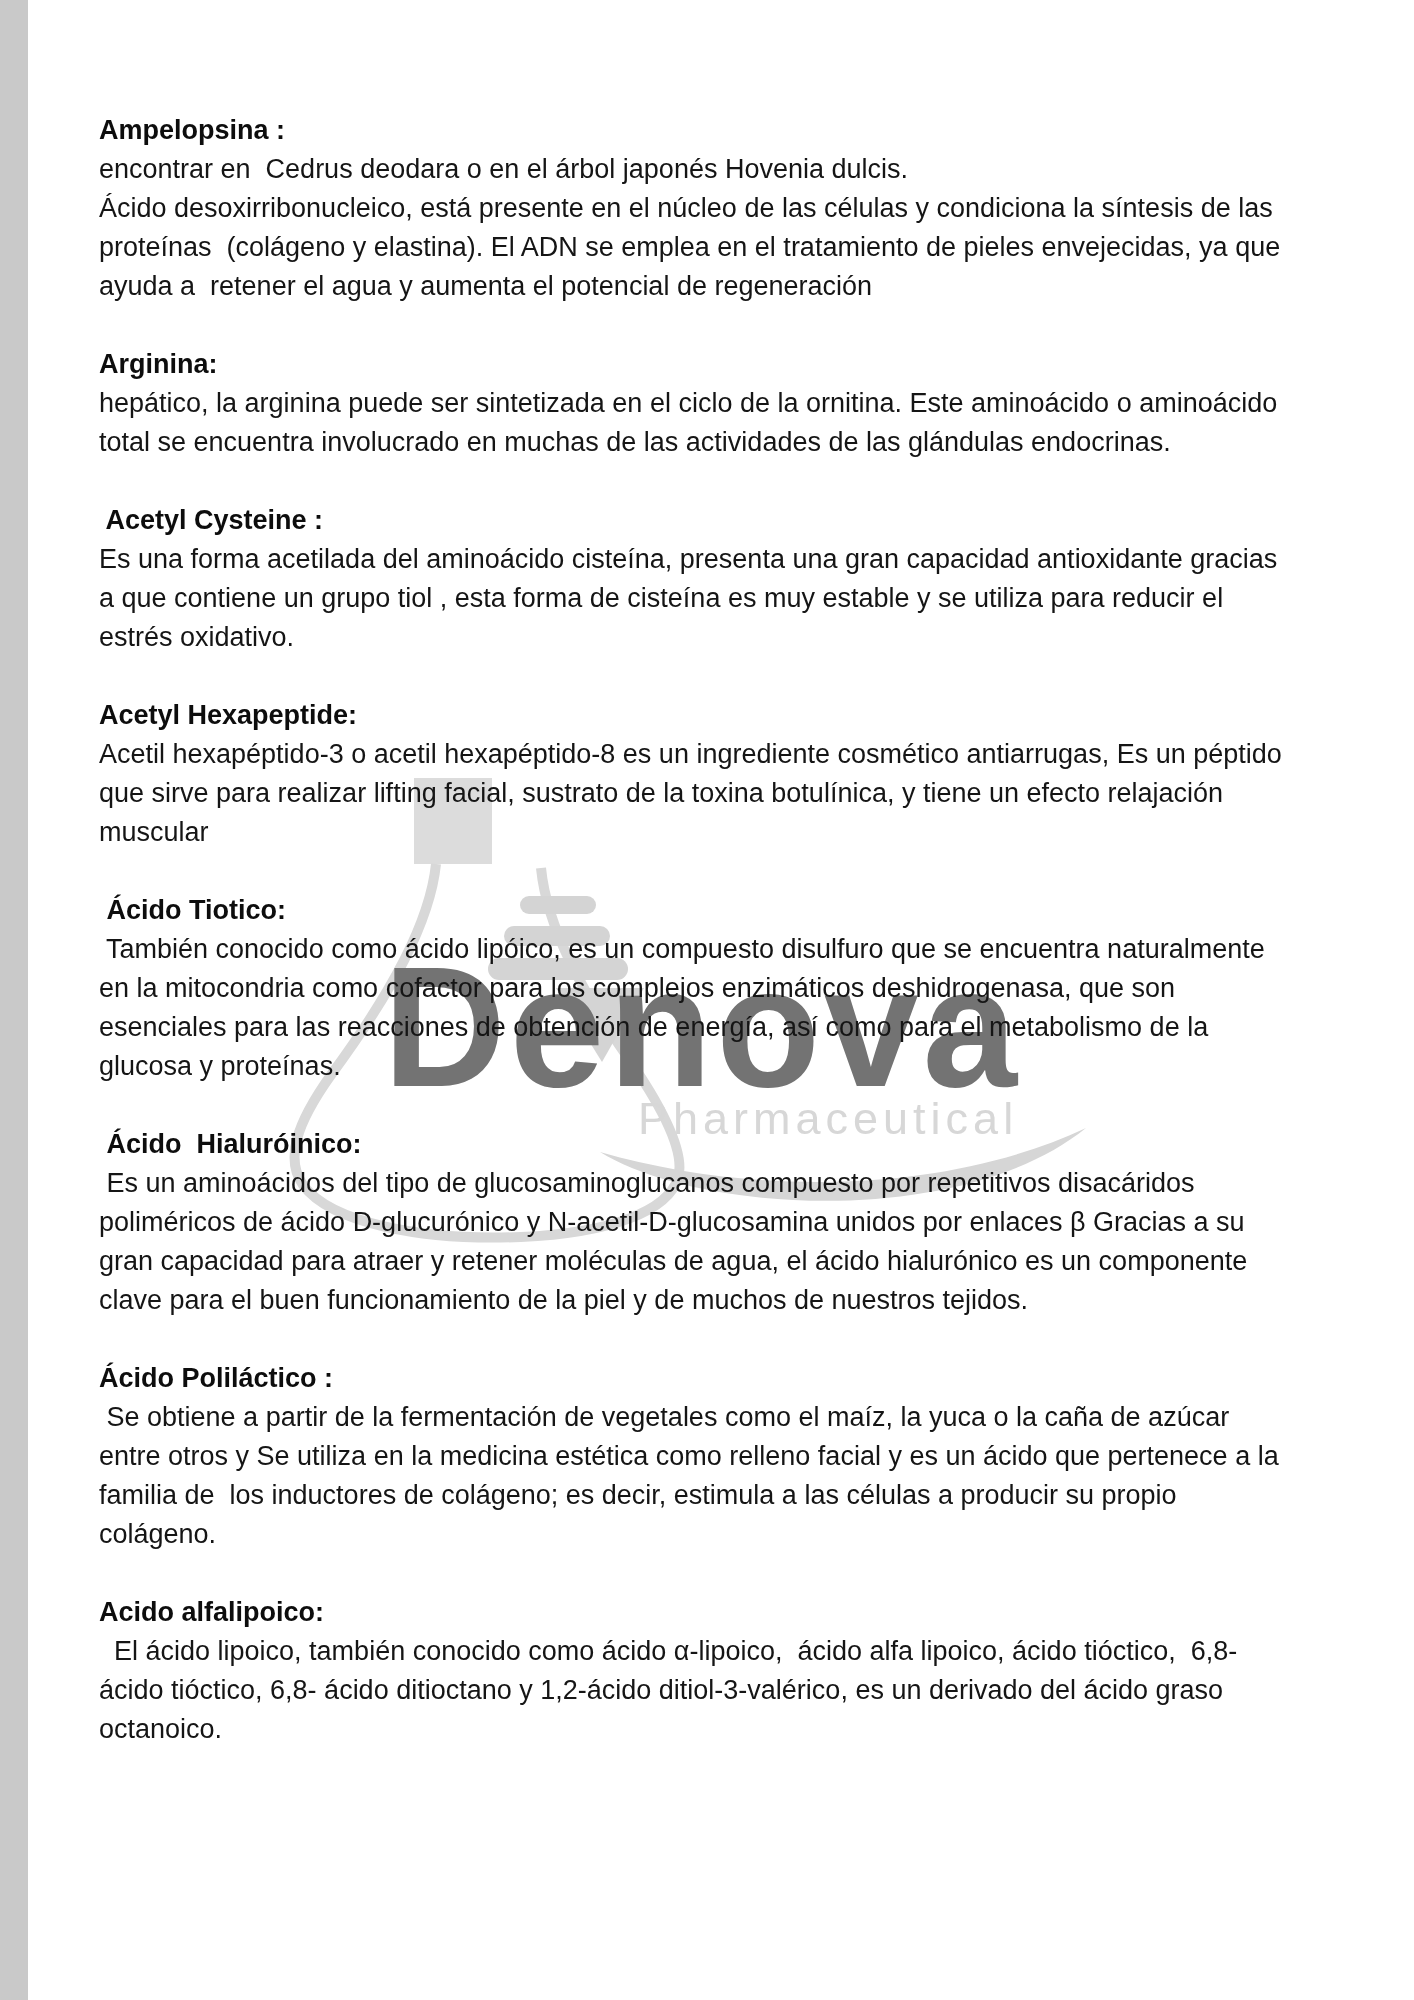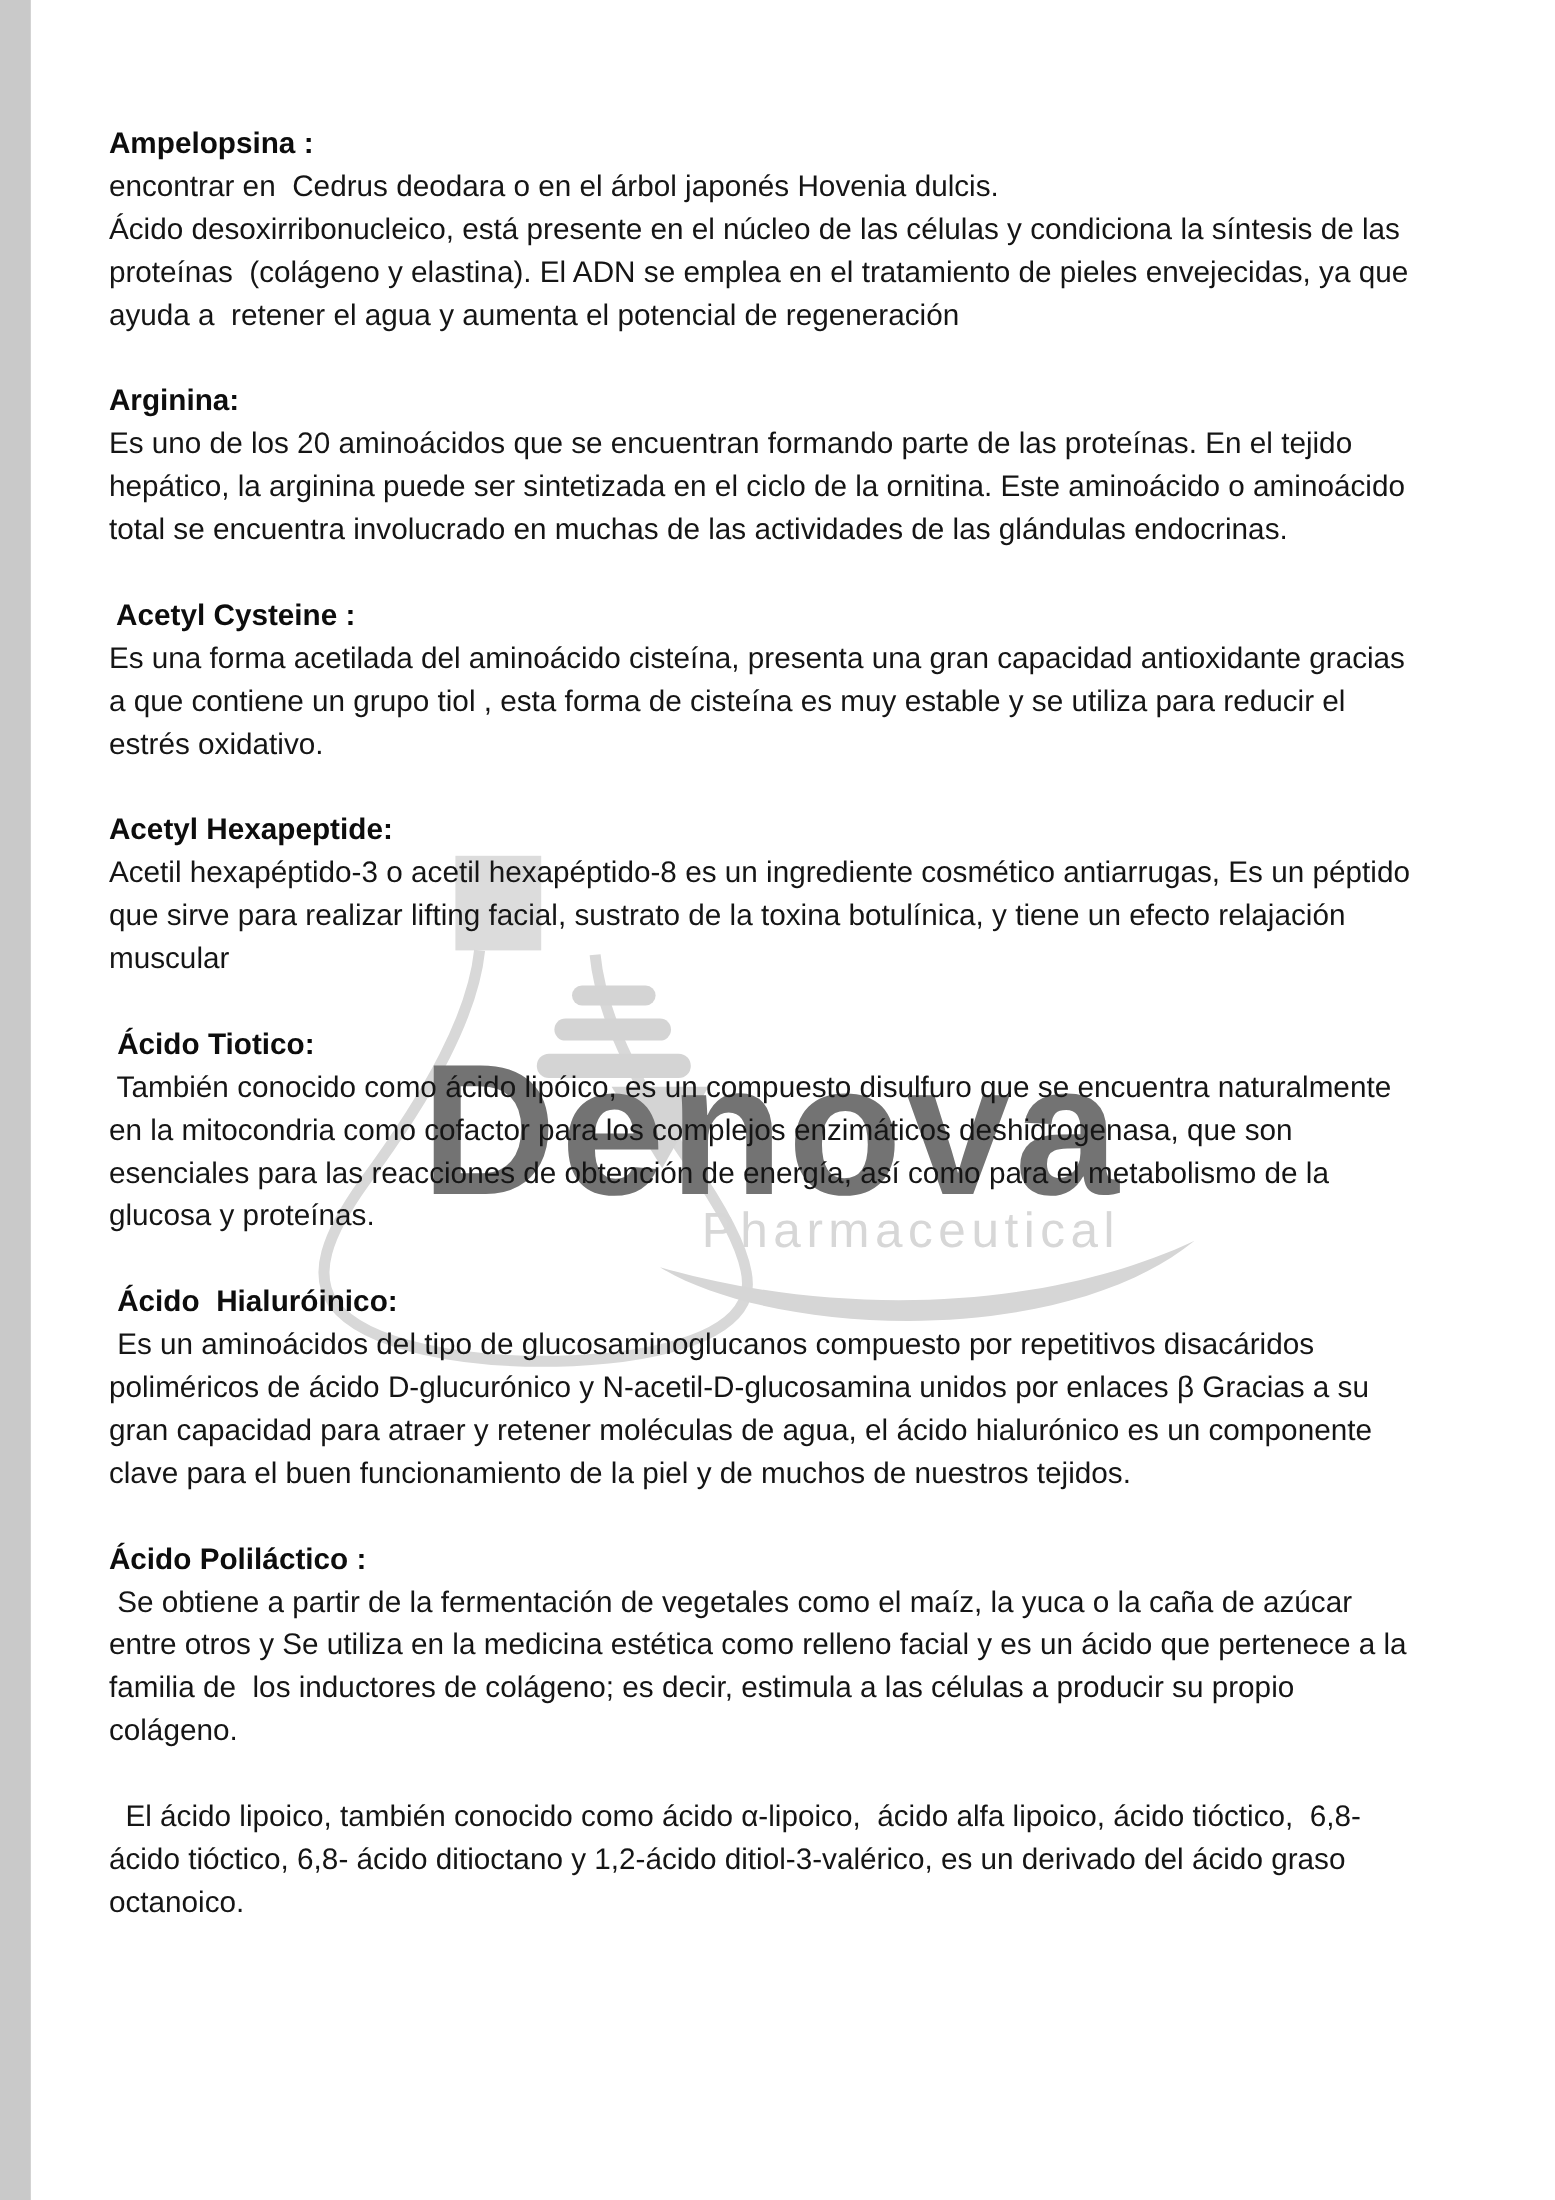--- a/index.html
+++ b/index.html
@@ -70,21 +70,20 @@
         <div class="heading">Ampelopsina :</div>
         <div class="line">encontrar en  Cedrus deodara o en el árbol japonés Hovenia dulcis.</div>
       </div>
       <div class="section">
         <div class="line">Ácido desoxirribonucleico, está presente en el núcleo de las células y condiciona la síntesis de las</div>
         <div class="line">proteínas  (colágeno y elastina). El ADN se emplea en el tratamiento de pieles envejecidas, ya que</div>
         <div class="line">ayuda a  retener el agua y aumenta el potencial de regeneración</div>
       </div>
       <div class="section">
         <div class="heading">Arginina:</div>
-        <div class="line">Es uno de los 20 aminoácidos que se encuentran formando parte de las proteínas. En el tejido</div>
         <div class="line">hepático, la arginina puede ser sintetizada en el ciclo de la ornitina. Este aminoácido o aminoácido</div>
         <div class="line">total se encuentra involucrado en muchas de las actividades de las glándulas endocrinas.</div>
       </div>
       <div class="section">
         <div class="heading"> Acetyl Cysteine :</div>
         <div class="line">Es una forma acetilada del aminoácido cisteína, presenta una gran capacidad antioxidante gracias</div>
         <div class="line">a que contiene un grupo tiol , esta forma de cisteína es muy estable y se utiliza para reducir el</div>
         <div class="line">estrés oxidativo.</div>
       </div>
       <div class="section">
@@ -108,19 +107,20 @@
         <div class="line">clave para el buen funcionamiento de la piel y de muchos de nuestros tejidos.</div>
       </div>
       <div class="section">
         <div class="heading">Ácido Poliláctico :</div>
         <div class="line"> Se obtiene a partir de la fermentación de vegetales como el maíz, la yuca o la caña de azúcar</div>
         <div class="line">entre otros y Se utiliza en la medicina estética como relleno facial y es un ácido que pertenece a la</div>
         <div class="line">familia de  los inductores de colágeno; es decir, estimula a las células a producir su propio</div>
         <div class="line">colágeno.</div>
       </div>
       <div class="section">
+        <div class="heading">Acido alfalipoico:</div>
         <div class="line">  El ácido lipoico, también conocido como ácido α-lipoico,  ácido alfa lipoico, ácido tióctico,  6,8-</div>
         <div class="line">ácido tióctico, 6,8- ácido ditioctano y 1,2-ácido ditiol-3-valérico, es un derivado del ácido graso</div>
         <div class="line">octanoico.</div>
       </div>
     </div>
 
 </div>
 
 </body></html>

